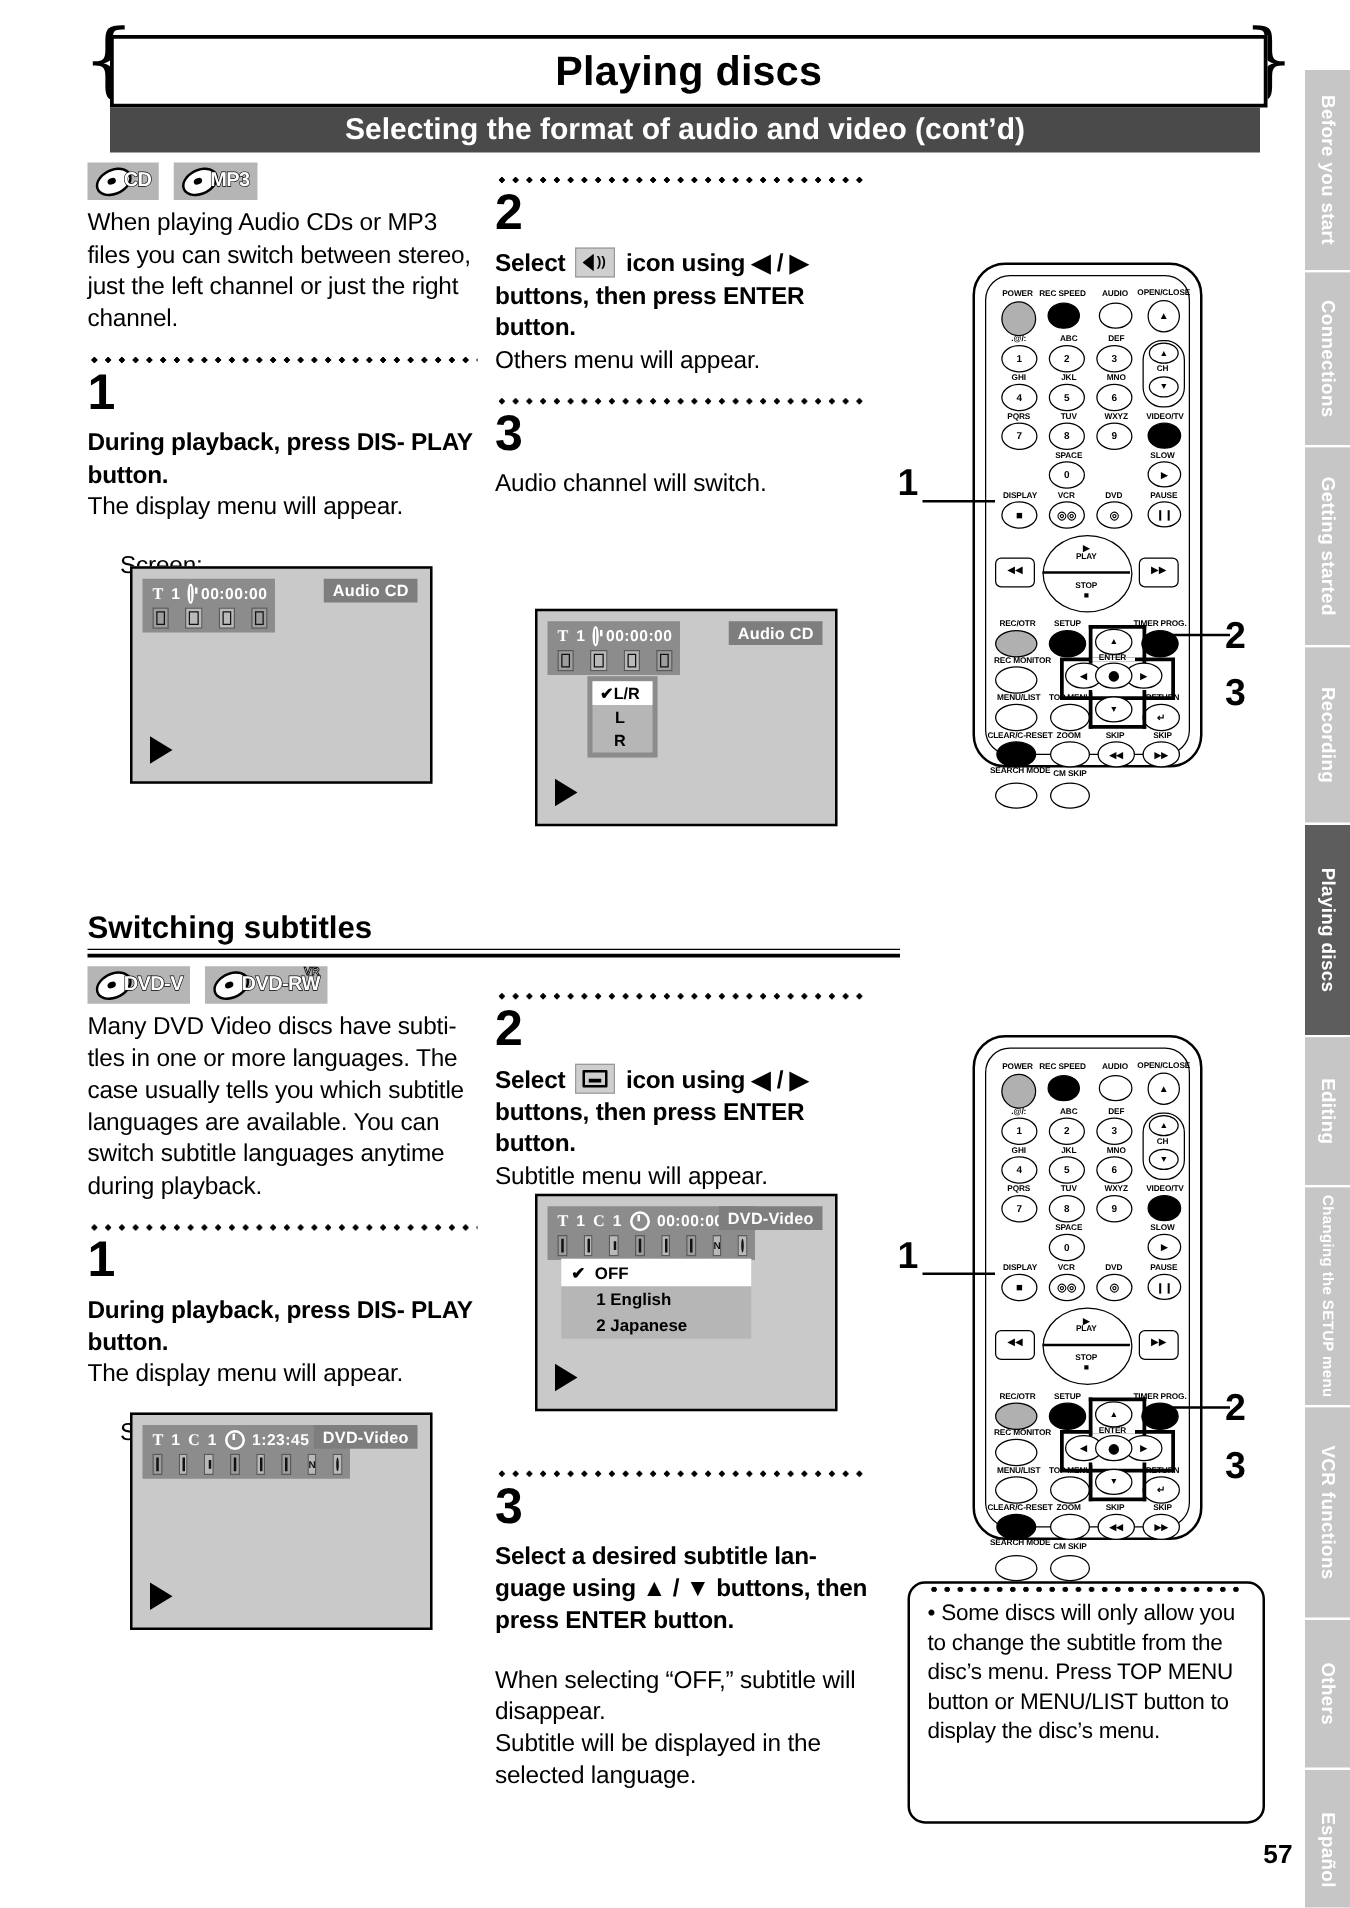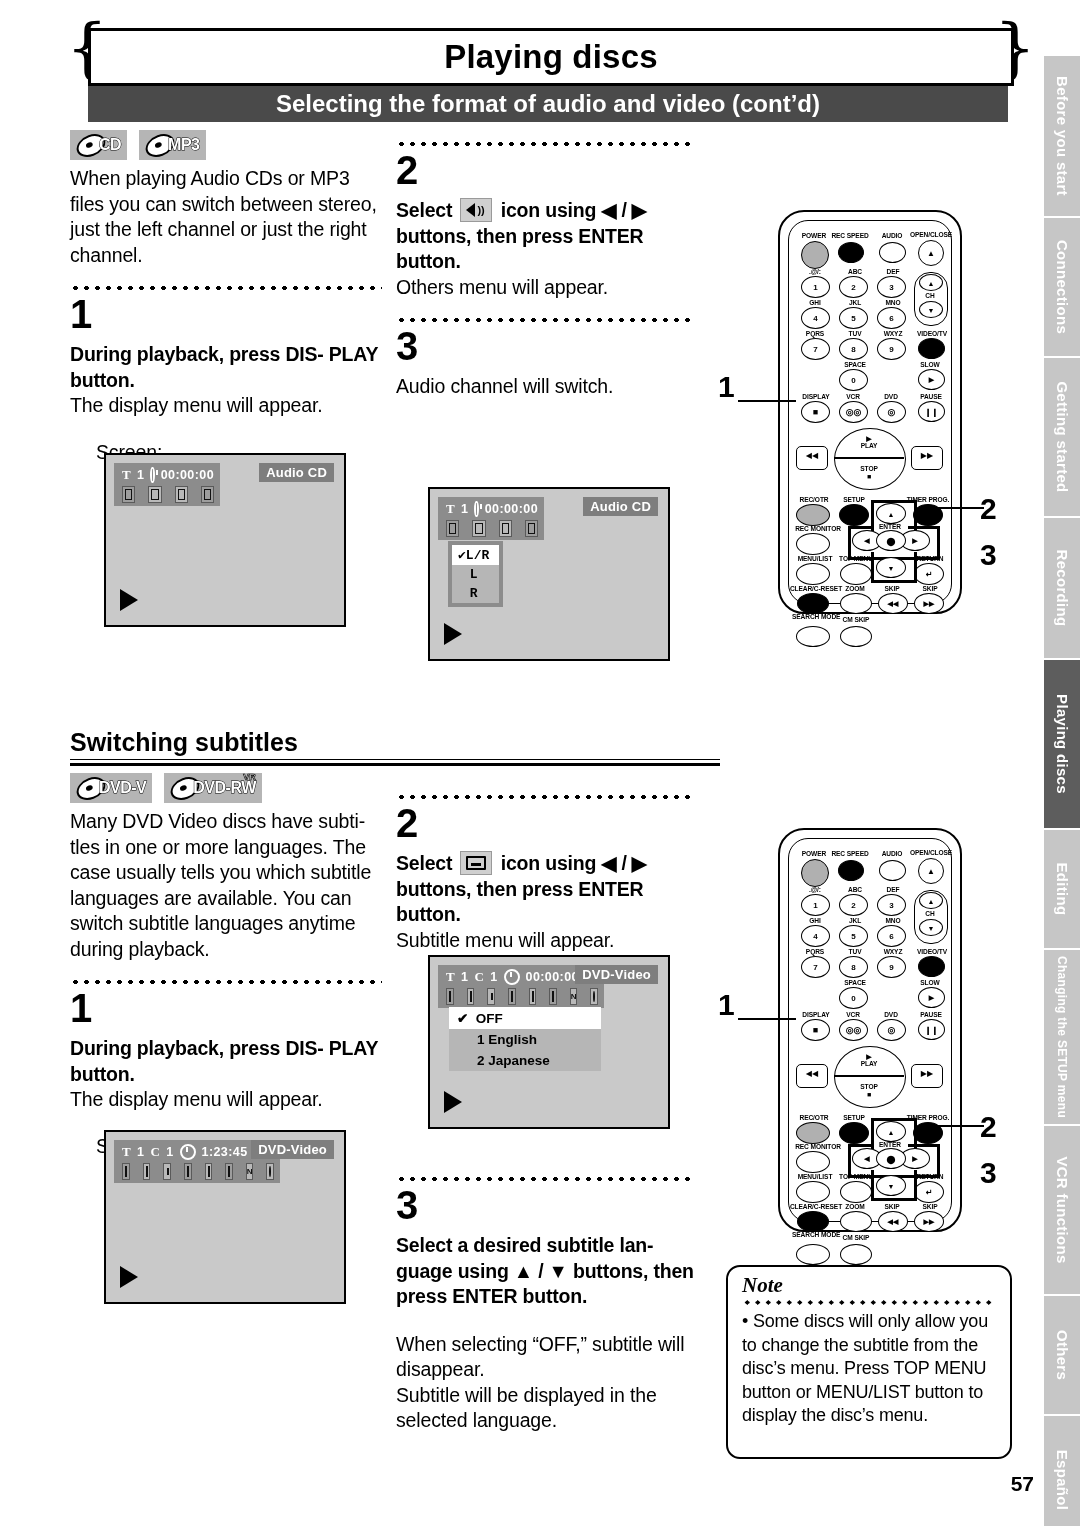--- a/index.html
+++ b/index.html
@@ -236,21 +236,21 @@
             <span class="g"></span>
           </div>
         <div class="ic">
             <span class="g"></span>
           </div>
         <div class="ic dk">
             <span class="g"></span>
           </div>
       </div>
     </div>
-    <div class="dropdown" style="left:18px;top:52px;font-family:Liberation Mono, monospace;">
+    <div class="dropdown" style="left:40px;top:52px;">
       <div class="it sel">✔<span>L/R</span></div>
       <div class="it">L</div>
       <div class="it">R</div>
     </div>
     <div class="badge">Audio CD</div>
     <div class="playtri"></div>
   </div>
 
   <div class="remote" style="left:778px;top:210px;">
     <div class="rbody"></div>
@@ -708,19 +708,18 @@
       </div>
   </div>
 
   <div class="cline" style="left:738px;top:1018px;width:58px;"></div>
   <div class="callout" style="left:718px;top:988px;">1</div>
   <div class="cline" style="left:928px;top:1125px;width:56px;"></div>
   <div class="callout" style="left:980px;top:1110px;">2</div>
   <div class="callout" style="left:980px;top:1156px;">3</div>
 
   <div class="notebox" style="left:726px;top:1265px;width:282px;height:190px;">
-    <div class="nt">Note</div>
     <div class="ndots"></div>
     <div class="nbody">• Some discs will only allow you to change the subtitle from the disc’s menu. Press TOP MENU button or MENU/LIST button to display the disc’s menu.</div>
   </div>
 
   <div class="pagenum">57</div>
 </div>
 
 </body></html>

